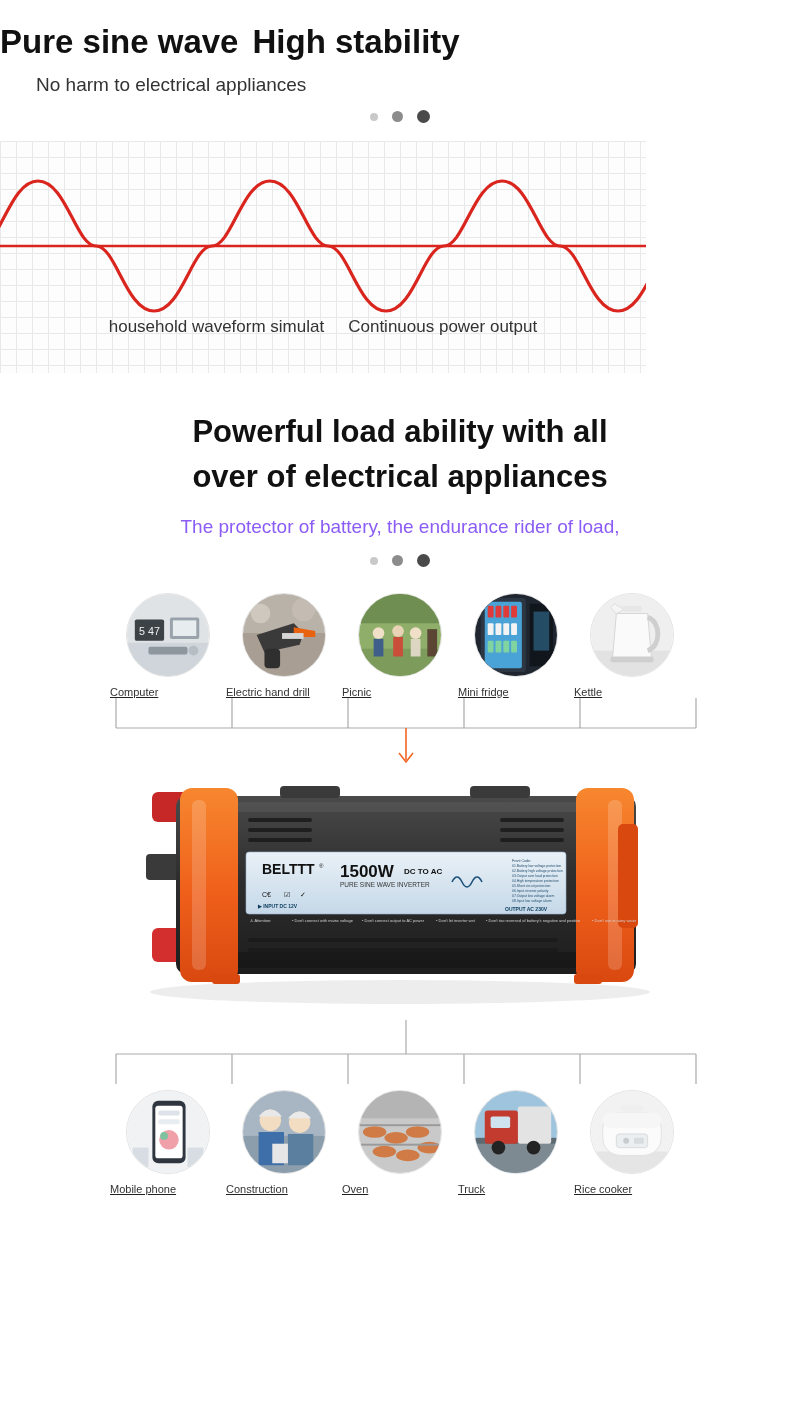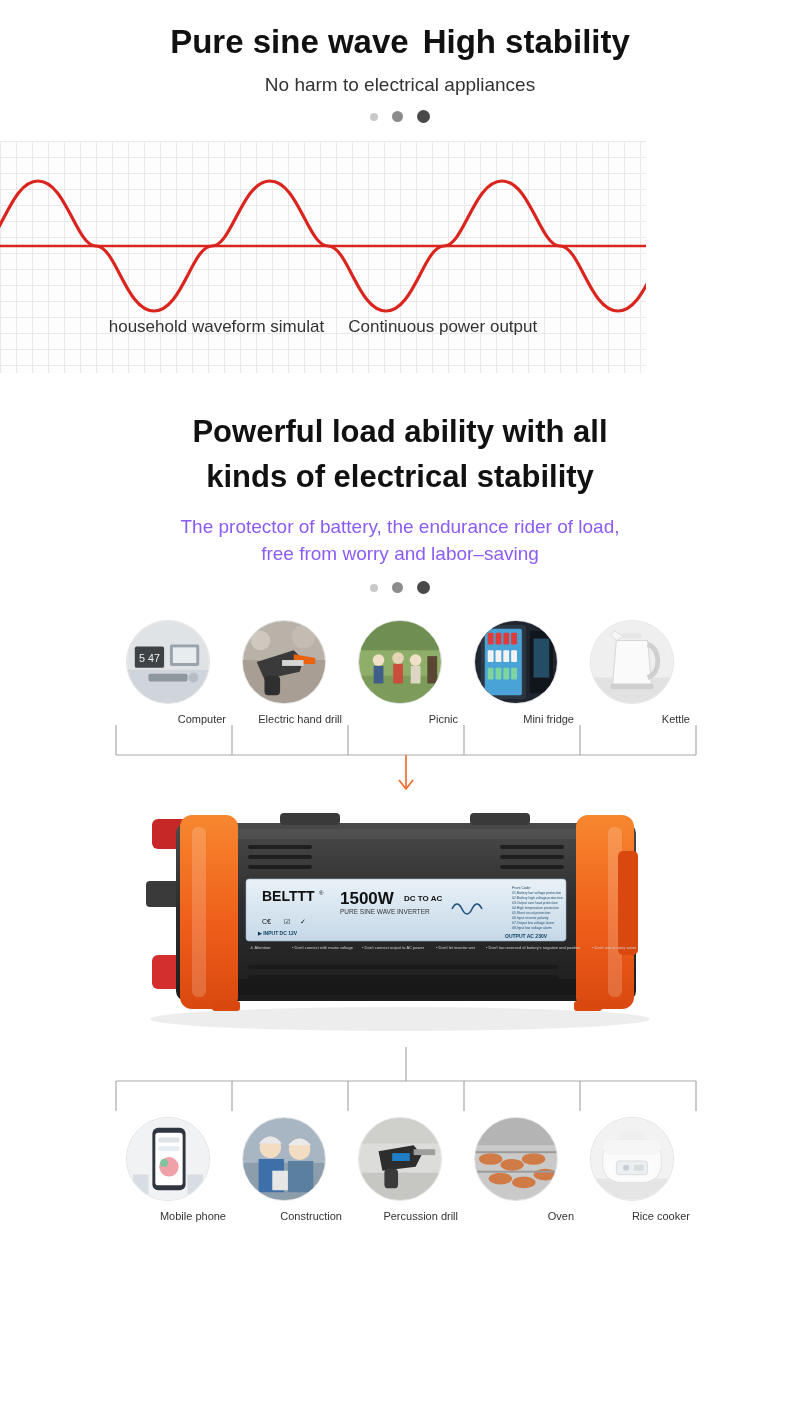--- a/index.html
+++ b/index.html
@@ -17,35 +17,35 @@
   }
   .page {
     width: 800px;
     height: 1424px;
     position: relative;
   }
 
   
   .sec1 {
     padding-top: 22px;
-    text-align: center;
   }
   .h1 {
     font-size: 33px;
     font-weight: bold;
     color: #111;
     letter-spacing: 0px;
     line-height: 40px;
   }
   .h1 .gap { display:inline-block; width:14px; }
   .sub1 {
     font-size: 19px;
     color: #333;
     margin-top: 12px;
     font-weight: normal;
+    margin-left: 36px;
   }
   .dots {
     margin-top: 14px;
     display: flex;
     justify-content: center;
     align-items: center;
     gap: 14px;
   }
   .dot {
     border-radius: 50%;
@@ -105,21 +105,22 @@
 
   
   .icon-row {
     display: flex;
     justify-content: center;
     gap: 0px;
     margin-top: 26px;
   }
   .icon-cell {
     width: 116px;
-    text-align: right;
+    text-align: left;
+    text-decoration: underline;
   }
   .circle {
     width: 84px;
     height: 84px;
     border-radius: 50%;
     margin: 0 auto;
     overflow: hidden;
     position: relative;
     border: 1px solid #e2e2e2;
     box-sizing: border-box;
@@ -190,25 +191,24 @@
       </svg>
     </div>
     <div class="wave-caption">
       <span>household waveform simulat</span><span class="c2">Continuous power output</span>
     </div>
   </div>
 
   <div class="sec2">
     <div class="h2">
       <div>Powerful load ability with all</div>
-      <div>kinds of electrical stability</div>
+      <div>over of electrical appliances</div>
     </div>
     <div class="sub2">
       <div>The protector of battery, the endurance rider of load,</div>
-      <div>free from worry and labor–saving</div>
     </div>
     <div class="dots">
       <span class="dot d1"></span>
       <span class="dot d2"></span>
       <span class="dot d3"></span>
     </div>
   </div>
 
   <div class="icon-row">
 
@@ -470,34 +470,20 @@
           <rect x="16" y="42" width="26" height="34" fill="#3f6fa8"></rect>
           <circle cx="58" cy="32" r="11" fill="#f2dcc2"></circle>
           <path d="M46 28 q12 -14 24 0 z" fill="#eaeaea"></path>
           <rect x="46" y="44" width="26" height="32" fill="#5b7f9e"></rect>
           <rect x="30" y="54" width="16" height="20" fill="#e6e6e6"></rect>
         </svg>
       </div>
       <div class="icon-label">Construction</div>
     </div>
 
-    <div class="icon-cell">
-      <div class="circle">
-        <svg viewBox="0 0 84 84" xmlns="http://www.w3.org/2000/svg">
-          <rect width="84" height="84" fill="#dcdcda"></rect>
-          <rect x="0" y="0" width="84" height="26" fill="#cfcfcb"></rect>
-          <rect x="0" y="56" width="84" height="28" fill="#c6c6c2"></rect>
-          <path d="M20 34 L56 28 L64 38 L58 50 L24 54 Z" fill="#2d2d2d"></path>
-          <rect x="56" y="32" width="22" height="6" fill="#9e9e9e"></rect>
-          <rect x="26" y="52" width="14" height="20" rx="4" fill="#3a3a3a"></rect>
-          <rect x="34" y="36" width="18" height="8" fill="#1e7ec8"></rect>
-        </svg>
-      </div>
-      <div class="icon-label">Percussion drill</div>
-    </div>
 
     <div class="icon-cell">
       <div class="circle">
         <svg viewBox="0 0 84 84" xmlns="http://www.w3.org/2000/svg">
           <rect width="84" height="84" fill="#c9c9c9"></rect>
           <rect x="0" y="0" width="84" height="28" fill="#b4b4b4"></rect>
           <g fill="#d07b46">
             <ellipse cx="16" cy="42" rx="12" ry="6"></ellipse>
             <ellipse cx="38" cy="48" rx="12" ry="6"></ellipse>
             <ellipse cx="60" cy="42" rx="12" ry="6"></ellipse>
@@ -505,20 +491,35 @@
             <ellipse cx="50" cy="66" rx="12" ry="6"></ellipse>
             <ellipse cx="72" cy="58" rx="12" ry="6"></ellipse>
           </g>
           <rect x="0" y="34" width="84" height="2" fill="#9a9a9a"></rect>
           <rect x="0" y="54" width="84" height="2" fill="#9a9a9a"></rect>
         </svg>
       </div>
       <div class="icon-label">Oven</div>
     </div>
 
+    <div class="icon-cell">
+      <div class="circle">
+        <svg viewBox="0 0 84 84" xmlns="http://www.w3.org/2000/svg">
+          <rect width="84" height="84" fill="#9fc4dd"></rect>
+          <rect x="0" y="52" width="84" height="32" fill="#7d8a92"></rect>
+          <rect x="0" y="48" width="84" height="6" fill="#5d6a72"></rect>
+          <rect x="10" y="20" width="34" height="34" rx="3" fill="#c23b2e"></rect>
+          <rect x="16" y="26" width="20" height="12" rx="2" fill="#cfe3ef"></rect>
+          <rect x="44" y="16" width="34" height="38" rx="2" fill="#e3e3e3"></rect>
+          <circle cx="24" cy="58" r="7" fill="#232323"></circle>
+          <circle cx="60" cy="58" r="7" fill="#232323"></circle>
+        </svg>
+      </div>
+      <div class="icon-label">Truck</div>
+    </div>
 
     <div class="icon-cell">
       <div class="circle">
         <svg viewBox="0 0 84 84" xmlns="http://www.w3.org/2000/svg">
           <rect width="84" height="84" fill="#f2f2f2"></rect>
           <rect x="0" y="62" width="84" height="22" fill="#e5e5e5"></rect>
           <rect x="12" y="22" width="60" height="44" rx="18" fill="#fbfbfb" stroke="#e0e0e0"></rect>
           <rect x="12" y="22" width="60" height="16" rx="8" fill="#f6f6f6"></rect>
           <rect x="30" y="14" width="24" height="8" rx="4" fill="#efefef"></rect>
           <rect x="26" y="44" width="32" height="14" rx="3" fill="#eceff1" stroke="#dadada"></rect>

